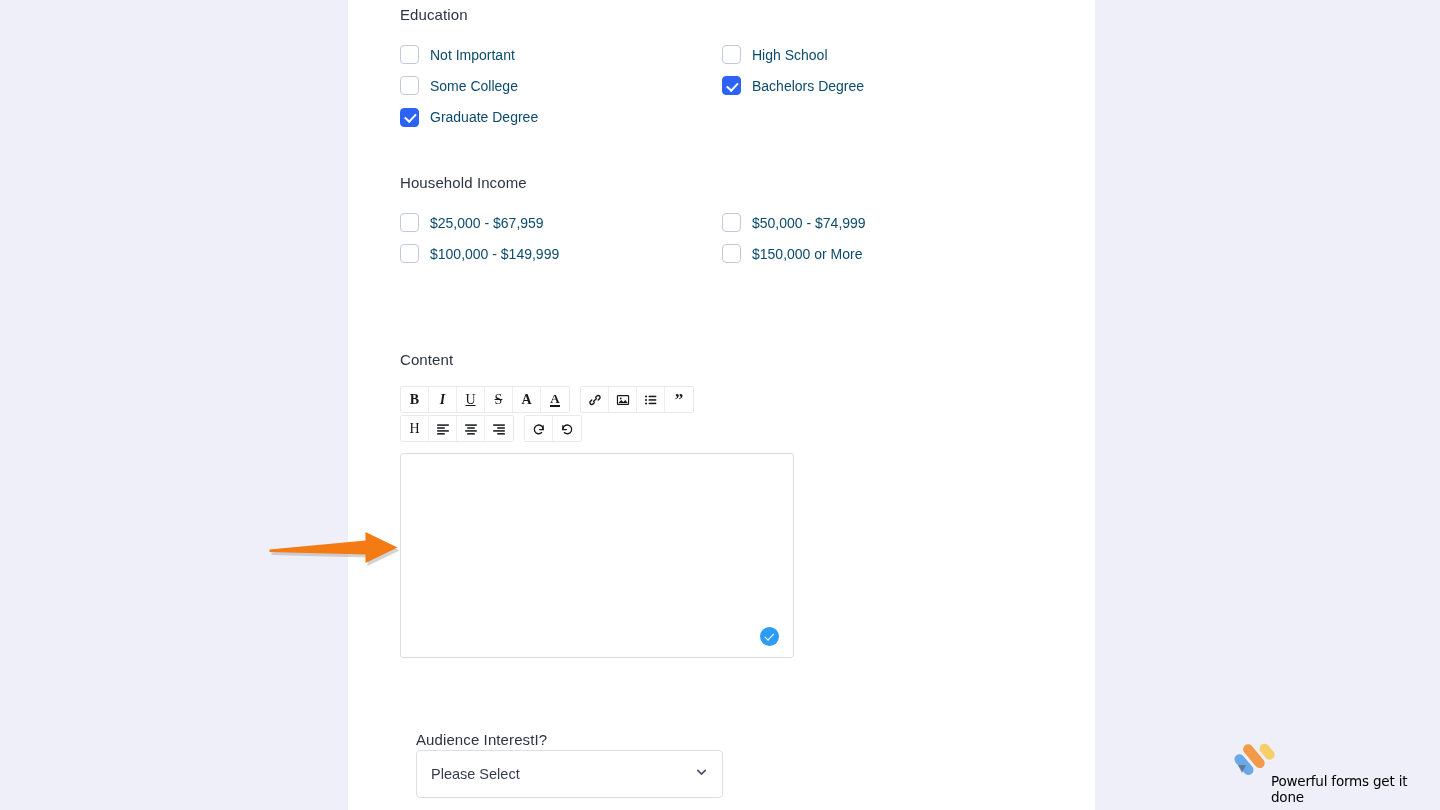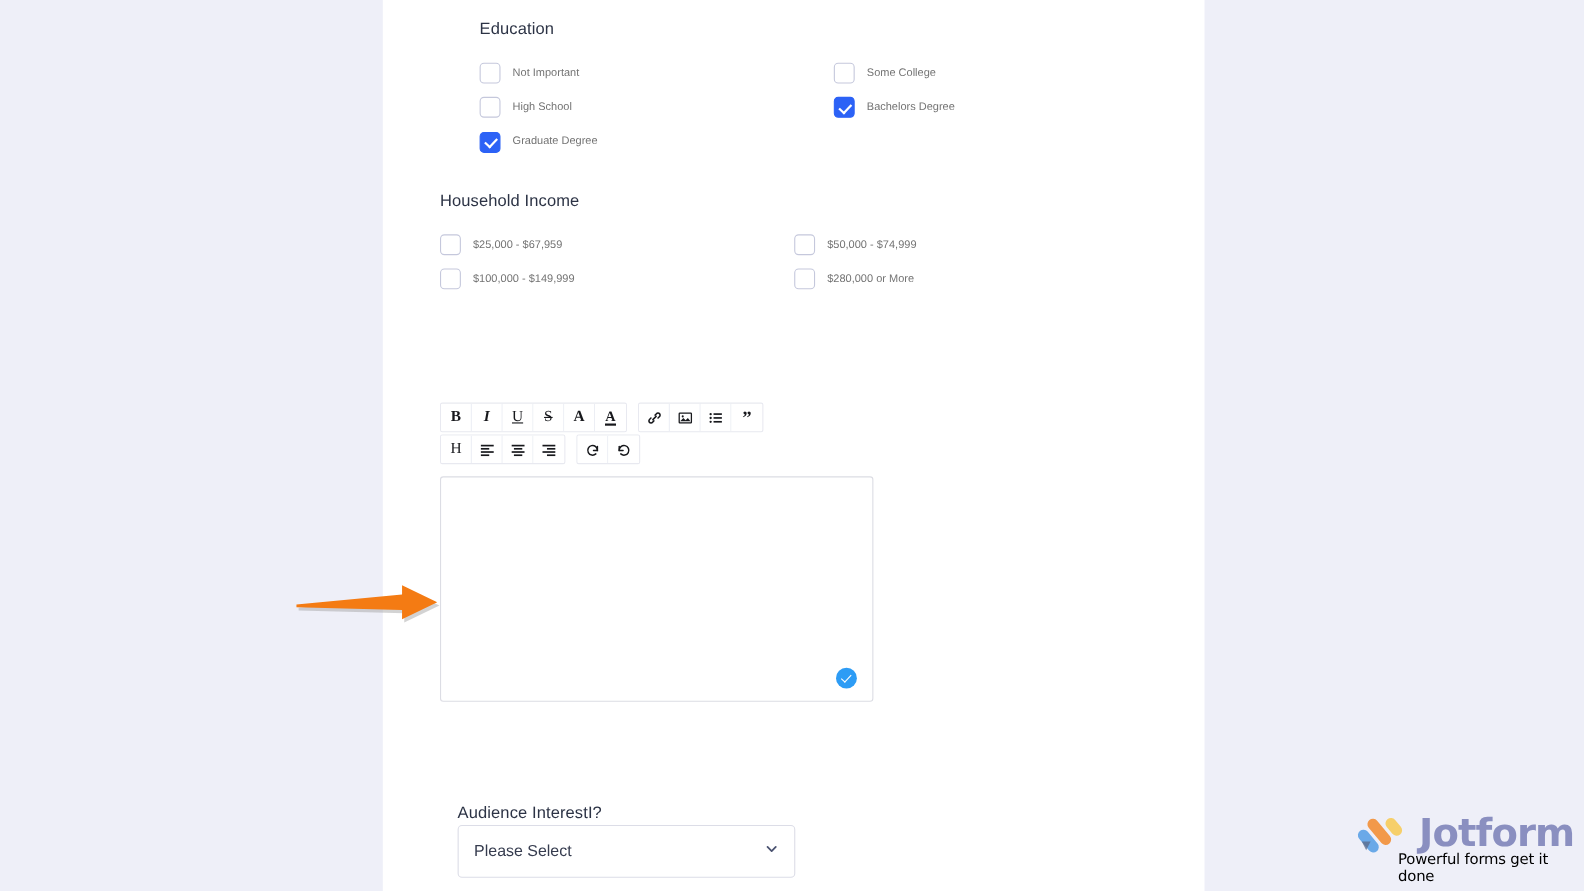--- a/index.html
+++ b/index.html
@@ -75,22 +75,22 @@
     position: absolute;
     left: 5.5px;
     top: 2.5px;
     width: 4.5px;
     height: 9px;
     border: solid #ffffff;
     border-width: 0 2px 2px 0;
     transform: rotate(43deg);
   }
   .cb-label {
-    font-size: 10px;
-    color: #737373;
+    font-size: 14px;
+    color: #0c4a6e;
     line-height: 20px;
     white-space: nowrap;
     text-align: center;
   }
 
   
   .rte {
     width: 396px;
   }
   .rte-row {
@@ -222,37 +222,37 @@
   }
 </style>
 </head>
 <body>
 
 <div class="screen">
 
   <div class="form-card">
     <div class="form-inner">
 
-      <div style="position:absolute; left:0; top:17px; width:640px;margin-left:36px;">
+      <div style="position:absolute; left:0; top:5px; width:640px;">
         <div class="section-label">Education</div>
         <div class="cb-grid" style="margin-top:14px;">
 
           <label class="cb-item">
             <span class="cb-box"></span>
             <span class="cb-label">Not Important</span>
           </label>
 
           <label class="cb-item">
             <span class="cb-box"></span>
+            <span class="cb-label">High School</span>
+          </label>
+
+          <label class="cb-item">
+            <span class="cb-box"></span>
             <span class="cb-label">Some College</span>
-          </label>
-
-          <label class="cb-item">
-            <span class="cb-box"></span>
-            <span class="cb-label">High School</span>
           </label>
 
           <label class="cb-item">
             <span class="cb-box checked"></span>
             <span class="cb-label">Bachelors Degree</span>
           </label>
 
           <label class="cb-item">
             <span class="cb-box checked"></span>
             <span class="cb-label">Graduate Degree</span>
@@ -278,26 +278,27 @@
           </label>
 
 
           <label class="cb-item">
             <span class="cb-box"></span>
             <span class="cb-label">$100,000 - $149,999</span>
           </label>
 
           <label class="cb-item">
             <span class="cb-box"></span>
-            <span class="cb-label">$280,000 or More</span>
+            <span class="cb-label">$150,000 or More</span>
           </label>
         </div>
       </div>
 
       <div style="position:absolute; left:0; top:350px; width:640px;">
+        <div class="section-label">Content</div>
 
         <div class="rte" style="margin-top:16px;">
 
           <div class="rte-row">
             <div class="btn-group">
               <div class="tb-btn">
                 <span style="font-family:'Liberation Serif',serif;font-weight:bold;font-size:14px;">B</span>
               </div>
               <div class="tb-btn">
                 <span style="font-family:'Liberation Serif',serif;font-style:italic;font-weight:bold;font-size:14px;">I</span>
@@ -427,17 +428,16 @@
 
   <div class="jf-logo">
     <svg width="52" height="40" viewBox="0 0 52 40" style="position:absolute;left:0;top:0;">
       <g transform="rotate(-40 26 18)">
         <rect x="6" y="2" width="10" height="24" rx="5" fill="#6aa9e8"></rect>
         <rect x="19" y="0" width="10" height="28" rx="5" fill="#f2994a"></rect>
         <rect x="32" y="10" width="10" height="18" rx="5" fill="#f6cf6a"></rect>
       </g>
       <path d="M6 25 L14 25 L10 33 Z" fill="#5c6a87" opacity="0.75"></path>
     </svg>
-    <span class="jf-word">Jotform</span>
     <span class="jf-tag">Powerful forms get it done</span>
   </div>
 
 </div>
 
 </body></html>

